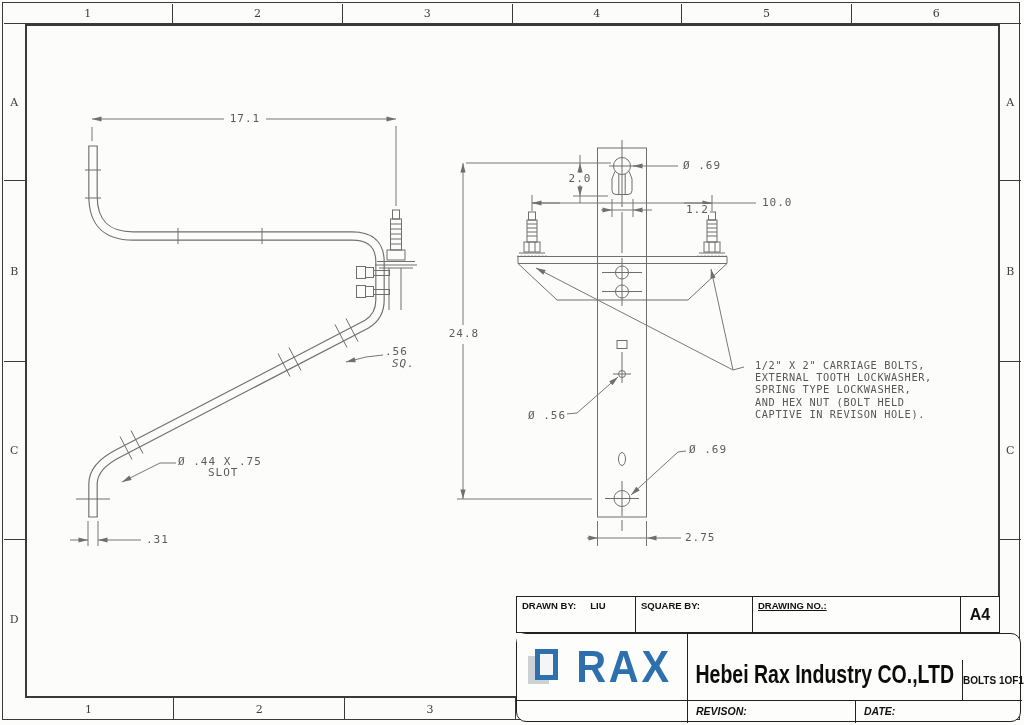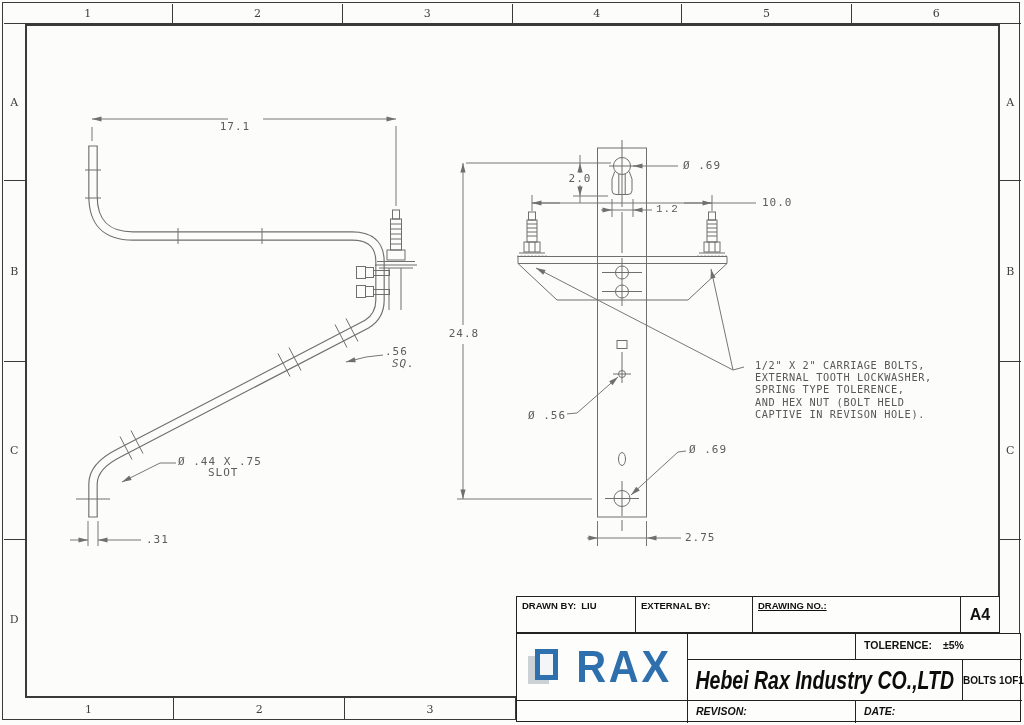--- a/index.html
+++ b/index.html
@@ -29,30 +29,30 @@
   .dim{position:absolute;font-family:"DejaVu Sans Mono",monospace;font-size:11px;color:#5c5c5c;
        letter-spacing:1px;white-space:nowrap;line-height:11px;background:#fcfcfb;padding:0 1px;}
   .dim.center{text-align:center;}
   .note{position:absolute;left:755px;top:359px;width:215px;font-family:"DejaVu Sans Mono",monospace;
         font-size:10.3px;line-height:12.2px;letter-spacing:0.6px;color:#585858;white-space:nowrap;}
   
   .tb{box-sizing:border-box;border:1.5px solid #222;background:#fdfdfc;color:#111;}
   .tb-row1{left:516px;top:596px;width:484px;height:37px;display:flex;}
   .tb-cell{box-sizing:border-box;border-right:1.5px solid #222;padding:3px 5px;font-size:9.5px;font-weight:bold;}
   .tb-cell:last-child{border-right:none;}
-  .tb-value{margin-left:5px;font-weight:bold;}
+  .tb-value{margin-left:14px;font-weight:bold;}
   .tb-a4{flex:1;display:flex;align-items:center;justify-content:center;font-size:16px;font-weight:bold;padding:0;}
-  .tb-main{left:516px;top:633px;width:505px;height:89px;position:absolute;}
+  .tb-main{left:516px;top:633px;width:505px;height:89px;position:absolute;border-radius:10px;}
   .logo-cell{left:0;top:0;width:171px;height:67px;border-right:1.5px solid #222;border-bottom:1.5px solid #222;
              box-sizing:border-box;display:flex;align-items:center;justify-content:center;gap:7px;background:#fdfdfc;}
   .tol-row{left:171px;top:0;width:334px;height:26px;display:flex;box-sizing:border-box;border-bottom:1.5px solid #222;}
   .tol-spacer{flex:0 0 168px;border-right:1.5px solid #222;box-sizing:border-box;}
   .tol-cell{flex:1;padding:5px 8px 0;font-size:10.5px;font-weight:bold;}
   .company-row{left:171px;top:26px;width:334px;height:41px;display:flex;box-sizing:border-box;border-bottom:1.5px solid #222;}
-  .company-cell{flex:0 0 275px;border-right:1.5px solid #222;box-sizing:border-box;display:flex;align-items:center;justify-content:center;overflow:hidden;font-style:italic;}
+  .company-cell{flex:0 0 275px;border-right:1.5px solid #222;box-sizing:border-box;display:flex;justify-content:center;overflow:hidden;}
   .company-text{font-size:25px;font-weight:bold;white-space:nowrap;transform:scaleX(0.78);color:#0c0c0c;}
   .sheet-cell{flex:1;display:flex;align-items:center;justify-content:center;font-size:10px;font-weight:bold;white-space:nowrap;}
   .tb-bottom{left:0;top:67px;width:505px;height:22px;display:flex;box-sizing:border-box;font-style:italic;}
   .tbb-cell{box-sizing:border-box;border-right:1.5px solid #222;padding:4px 8px 0;font-size:10.5px;font-weight:bold;}
   .tbb-cell:last-child{border-right:none;}
   
   .logo-icon{position:relative;width:38px;height:40px;flex:0 0 38px;}
   .logo-icon .sheet{position:absolute;left:1px;top:9px;width:21px;height:28px;background:#ccd1d6;}
   .logo-icon .frame{position:absolute;left:8px;top:2px;width:23px;height:31px;border:5px solid #2e70ae;
                     background:#f4f5f6;box-sizing:border-box;}
@@ -293,74 +293,67 @@
 
       <path d="M566,414 L577,413 L618,377" marker-end="url(#arw)"></path>
 
       <path d="M686,451 L678,452 L631,495" marker-end="url(#arw)"></path>
 
       <path d="M744,367 L733,370 L536,268" marker-end="url(#arw)"></path>
       <path d="M733,370 L711,269" marker-end="url(#arw)"></path>
     </g>
   </svg>
 
-  <div class="dim center" style="left:214px;top:113px;width:40px;margin-top:8px;">17.1</div>
+  <div class="dim center" style="left:224px;top:113px;width:40px;">17.1</div>
   <div class="dim" style="left:384px;top:346px;">.56</div>
   <div class="dim" style="left:391px;top:358px;font-style:italic;">SQ.</div>
   <div class="dim" style="left:177px;top:456px;">Ø .44 X .75</div>
   <div class="dim" style="left:207px;top:467px;">SLOT</div>
   <div class="dim" style="left:145px;top:534px;">.31</div>
 
   <div class="dim center" style="left:564px;top:173px;width:30px;">2.0</div>
   <div class="dim" style="left:682px;top:160px;">Ø .69</div>
-  <div class="dim" style="left:655px;top:204px;font-family:Liberation Mono, monospace;">1.2</div>
+  <div class="dim" style="left:685px;top:204px;">1.2</div>
   <div class="dim" style="left:761px;top:197px;">10.0</div>
   <div class="dim center" style="left:441px;top:328px;width:44px;">24.8</div>
   <div class="dim" style="left:527px;top:410px;">Ø .56</div>
   <div class="dim" style="left:688px;top:444px;">Ø .69</div>
   <div class="dim" style="left:684px;top:532px;">2.75</div>
 
   <div class="note">
     <div>1/2" X 2" CARRIAGE BOLTS,</div>
     <div>EXTERNAL TOOTH LOCKWASHER,</div>
-    <div>SPRING TYPE TOLERENCE,</div>
+    <div>SPRING TYPE LOCKWASHER,</div>
     <div>AND HEX NUT (BOLT HELD</div>
     <div>CAPTIVE IN REVISON HOLE).</div>
   </div>
 
   <div class="abs tb tb-row1">
     <div class="tb-cell" style="flex:0 0 119px;">
       <span>DRAWN BY:</span><span class="tb-value">LIU</span>
     </div>
     <div class="tb-cell" style="flex:0 0 117px;">
-      <span>EXTERNAL BY:</span>
+      <span>SQUARE BY:</span>
     </div>
     <div class="tb-cell" style="flex:0 0 208px;text-decoration:underline;">
       <span>DRAWING NO.:</span>
     </div>
     <div class="tb-cell tb-a4">
       <span>A4</span>
     </div>
   </div>
 
   <div class="abs tb tb-main">
     <div class="abs logo-cell">
       <span class="logo-icon">
         <span class="sheet"></span>
         <span class="frame"></span>
       </span>
       <span class="logo-text">RAX</span>
     </div>
-    <div class="abs tol-row">
-      <div class="tol-spacer"></div>
-      <div class="tol-cell">
-        <span>TOLERENCE:</span>
-        <span style="margin-left:8px;">±5%</span>
-      </div>
-    </div>
     <div class="abs company-row">
       <div class="company-cell">
         <span class="company-text">Hebei Rax Industry CO.,LTD</span>
       </div>
       <div class="sheet-cell">
         <span>BOLTS 1OF1</span>
       </div>
     </div>
     <div class="abs tb-bottom">
       <div class="tbb-cell" style="flex:0 0 171px;"></div>

